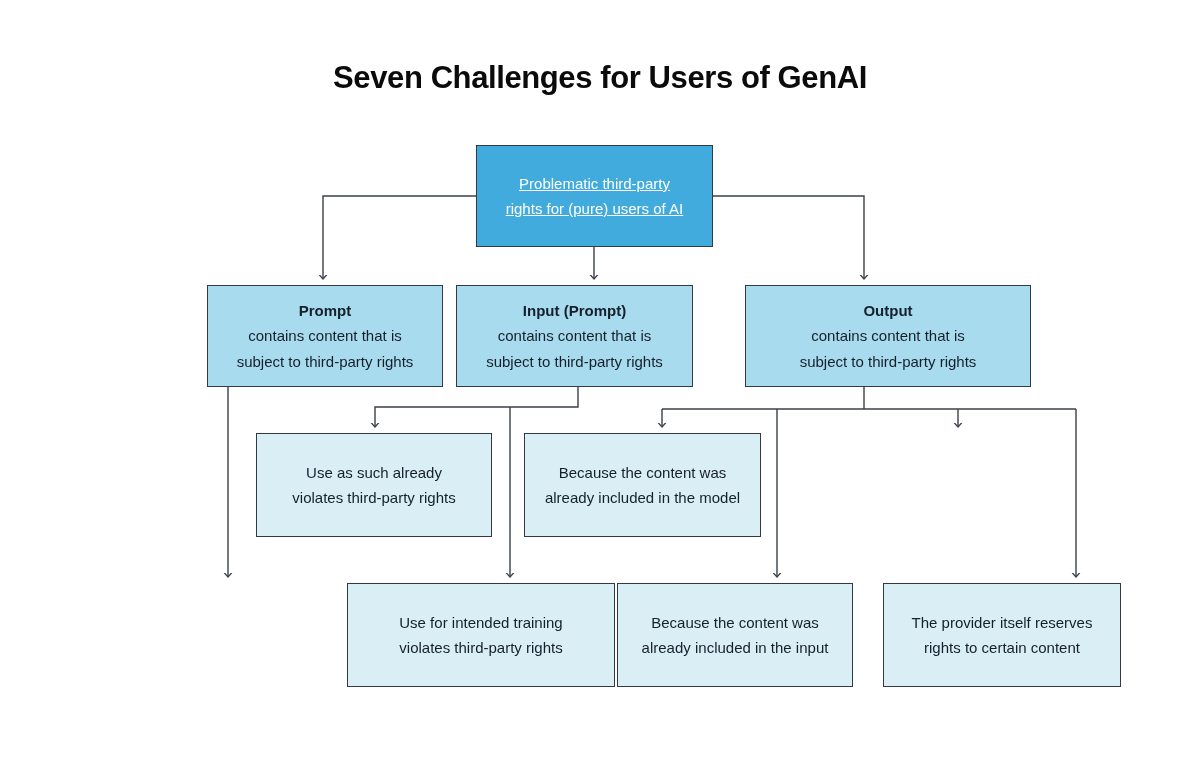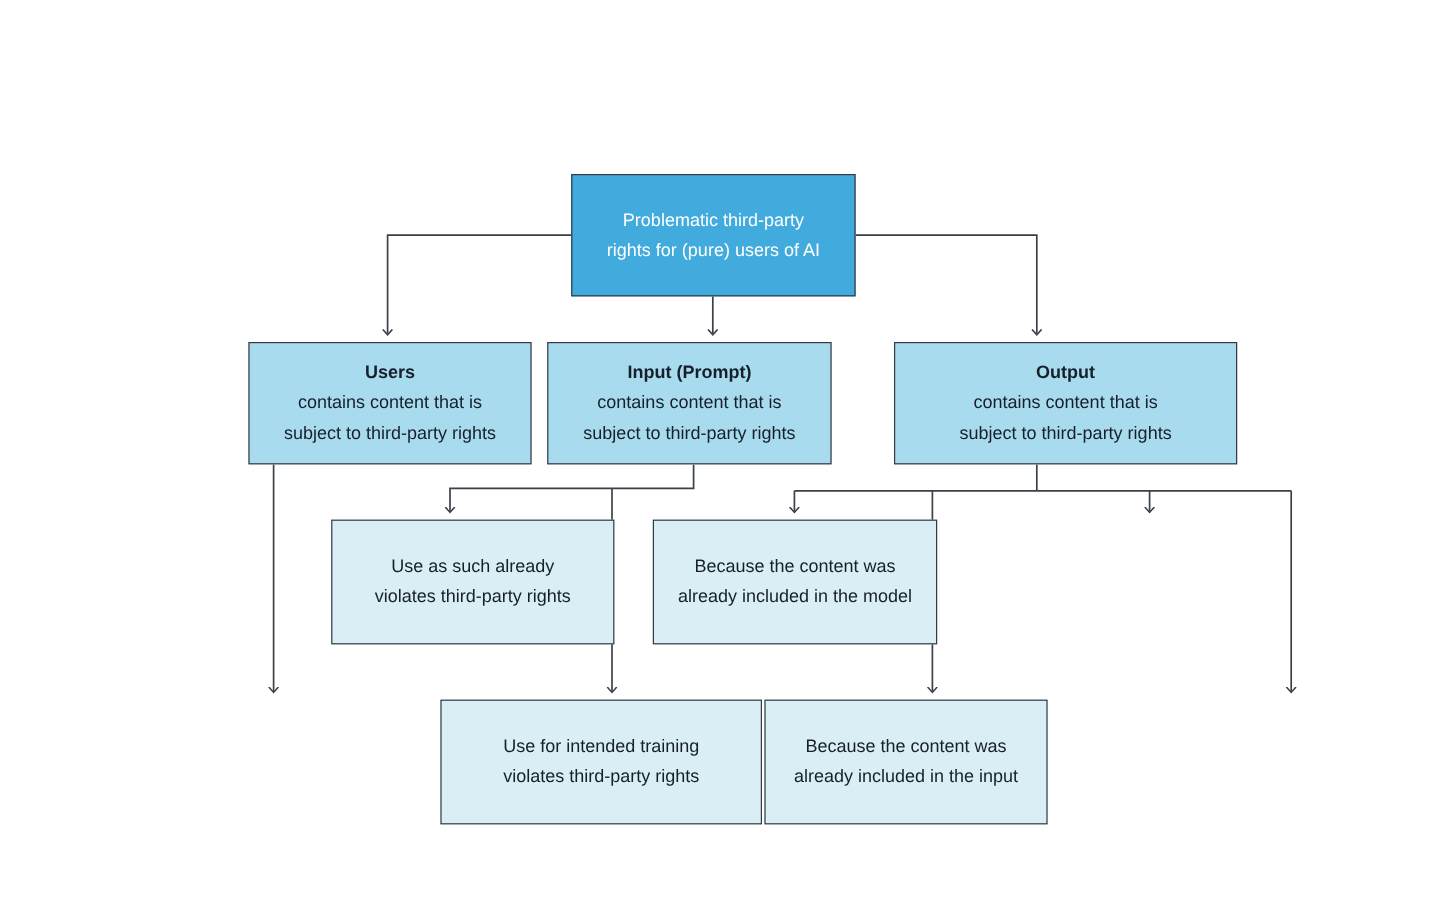--- a/index.html
+++ b/index.html
@@ -17,29 +17,30 @@
   svg.connectors path{fill:none;stroke:var(--line,#3a4048);stroke-width:1.4;}
   #arrowhead polyline{fill:none;stroke:var(--line,#3a4048);stroke-width:1.3;}
   .node{
     position:absolute;box-sizing:border-box;
     display:flex;flex-direction:column;align-items:center;justify-content:center;
     text-align:center;border:1.5px solid var(--border,#333a44);
     font-size:15px;line-height:25.5px;color:var(--node-text,#15202b);
   }
   .node .node-lines{white-space:pre-line;display:block;}
   .node .node-title{font-weight:700;display:block;}
-  .node.root{background:var(--root-fill,#41abde);color:var(--root-text,#ffffff);}
+  .node.root{background:var(--root-fill,#41abde);color:var(--root-text,#ffffff);text-decoration:underline;}
   .node.branch{background:var(--branch-fill,#a9dbee);}
-  .node.leaf{background:var(--leaf-fill,#daeef6);margin-left:20px;}
+  .node.leaf{background:var(--leaf-fill,#daeef6);}
 </style>
 </head>
 <body>
 
 <div class="stage" style="--background: #FFFFFF; --title-text: #0B0B0C; --root-fill: #41ABDE; --root-text: #FFFFFF; --branch-fill: #A9DBEE; --leaf-fill: #DAEEF6; --node-text: #15202B; --border: #333A44; --line: #3A4048;">
 
+  <h1 class="page-title">Seven Challenges for Users of GenAI</h1>
 
   <svg class="connectors" viewBox="0 0 1200 760" xmlns="http://www.w3.org/2000/svg">
     <defs>
       <marker id="arrowhead" viewBox="0 0 10 10" refX="3.5" refY="5" markerWidth="10" markerHeight="10" markerUnits="userSpaceOnUse" orient="auto">
         <polyline points="0,1 4.5,5 0,9"></polyline>
       </marker>
     </defs>
     <path d="M 476 196 H 323 V 278" marker-end="url(#arrowhead)"></path>
     <path d="M 594 247 V 278" marker-end="url(#arrowhead)"></path>
     <path d="M 713 196 H 864 V 278" marker-end="url(#arrowhead)"></path>
@@ -53,21 +54,21 @@
     <path d="M 958 409 V 426" marker-end="url(#arrowhead)"></path>
     <path d="M 1076 409 V 576" marker-end="url(#arrowhead)"></path>
   </svg>
 
   <div class="node root" style="left:476px;top:145px;width:237px;height:102px">
     <span class="node-lines">Problematic third-party
 rights for (pure) users of AI</span>
   </div>
 
   <div class="node branch" style="left:207px;top:285px;width:236px;height:102px">
-    <span class="node-title">Users</span>
+    <span class="node-title">Prompt</span>
     <span class="node-lines">contains content that is
 subject to third-party rights</span>
   </div>
   <div class="node branch" style="left:456px;top:285px;width:237px;height:102px">
     <span class="node-title">Input (Prompt)</span>
     <span class="node-lines">contains content that is
 subject to third-party rights</span>
   </div>
   <div class="node branch" style="left:745px;top:285px;width:286px;height:102px">
     <span class="node-title">Output</span>
@@ -85,14 +86,18 @@
   </div>
 
   <div class="node leaf" style="left:347px;top:583px;width:268px;height:104px">
     <span class="node-lines">Use for intended training
 violates third-party rights</span>
   </div>
   <div class="node leaf" style="left:617px;top:583px;width:236px;height:104px">
     <span class="node-lines">Because the content was
 already included in the input</span>
   </div>
+  <div class="node leaf" style="left:883px;top:583px;width:238px;height:104px">
+    <span class="node-lines">The provider itself reserves
+rights to certain content</span>
+  </div>
 
 </div>
 
 </body></html>

